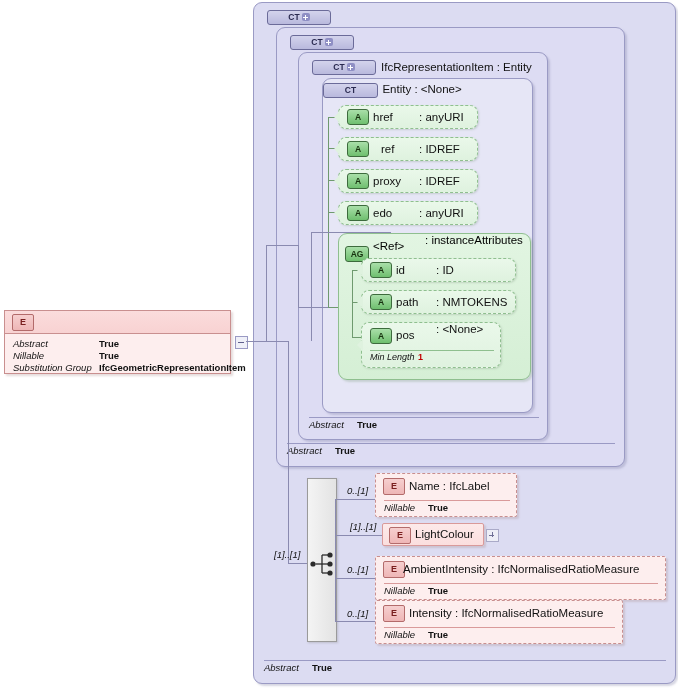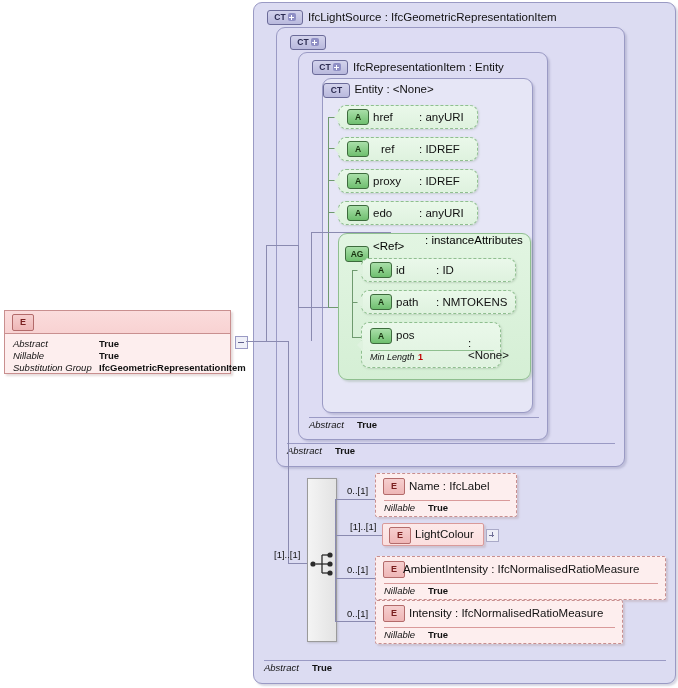--- a/index.html
+++ b/index.html
@@ -25,21 +25,21 @@
     white-space:nowrap;
   }
   .ct-title{font-size:11.5px;color:#111;letter-spacing:0;}
 
   
   .badge{
     display:inline-flex;align-items:center;justify-content:center;
     height:13px;border:1px solid #6b6b99;border-radius:3px;
     background:linear-gradient(#d3d3ec,#b9b9dd);
     font-size:8.5px;font-weight:bold;color:#2a2a50;
-    padding:0 2px;line-height:1;
+    padding:0 16px;line-height:1;
   }
   .badge.ct{width:21px;box-shadow:none;}
   .badge.ctplus{width:30px;gap:2px;}
   .plusbox{
     display:inline-block;width:8px;height:8px;border-radius:2px;
     background:#8f8fc4;position:relative;
   }
   .plusbox:before,.plusbox:after{
     content:"";position:absolute;background:#fff;
   }
@@ -142,21 +142,21 @@
   .ln{position:absolute;background:#8a8ab0;}
   .lnh{height:1px;}
   .lnv{width:1px;}
   .lng{position:absolute;background:#6f9a6f;}
 
   
   .seqbox{
     position:absolute;background:linear-gradient(90deg,#f4f4f4,#e3e3e3);
     border:1px solid #9a9a9a;box-shadow:1px 1px 2px rgba(120,120,120,.3);
   }
-  .occ{position:absolute;font-size:9.5px;color:#111;white-space:nowrap;}
+  .occ{position:absolute;font-size:9.5px;font-style:italic;color:#111;white-space:nowrap;}
 
   
   .expander{
     position:absolute;width:11px;height:11px;border:1px solid #aaaac8;
     background:#edeef6;
   }
   .expander:before,.expander:after{content:"";position:absolute;background:#6f6f96;}
   .expander:before{left:2px;top:4.5px;width:5px;height:1px;}
   .expander:after{top:2px;left:4.5px;height:5px;width:1px;}
   .minusbox{
@@ -168,21 +168,20 @@
 </head>
 <body>
 
 <div id="stage">
 
   <div class="abs ct" style="left:253px;top:2px;width:423px;height:682px;">
     <div class="ct-head" style="left:6px;top:4px;">
       <span class="badge ctplus">
         CT<span class="plusbox"></span>
       </span>
-      <span class="ct-title">IfcLightSource : IfcGeometricRepresentationItem</span>
     </div>
     <div class="footrow" style="left:10px;bottom:8px;width:402px;">
       <span class="k">Abstract</span>
       <span class="v" style="left:48px;">True</span>
     </div>
   </div>
 
   <div class="abs ct inner" style="left:276px;top:27px;width:349px;height:440px;">
     <div class="ct-head" style="left:6px;top:4px;">
       <span class="badge ctplus">
@@ -265,21 +264,21 @@
 
   <div class="abs attr hexleft" style="left:361px;top:290px;width:155px;height:24px;">
     <span class="abadge">A</span>
     <span class="nm" style="left:34px;top:5px;">path</span>
     <span class="ty" style="left:74px;top:5px;">: NMTOKENS</span>
   </div>
 
   <div class="abs attr hexleft" style="left:361px;top:322px;width:140px;height:46px;align-items:flex-start;">
     <span class="abadge" style="top:13px;transform:translateY(-50%);">A</span>
     <span class="nm" style="left:34px;top:6px;">pos</span>
-    <span class="ty" style="left:74px;top:14px;margin-left:32px;">: &lt;None&gt;</span>
+    <span class="ty" style="left:74px;top:0;">: &lt;None&gt;</span>
     <span class="minlen" style="left:8px;top:27px;width:124px;">
       <span class="k">Min Length</span>
       <span class="v">1</span>
     </span>
   </div>
 
   <div class="abs rootbox" style="left:4px;top:310px;width:227px;height:64px;">
     <div class="hd"></div>
     <span class="ebadge" style="left:7px;top:3px;">E</span>
 

